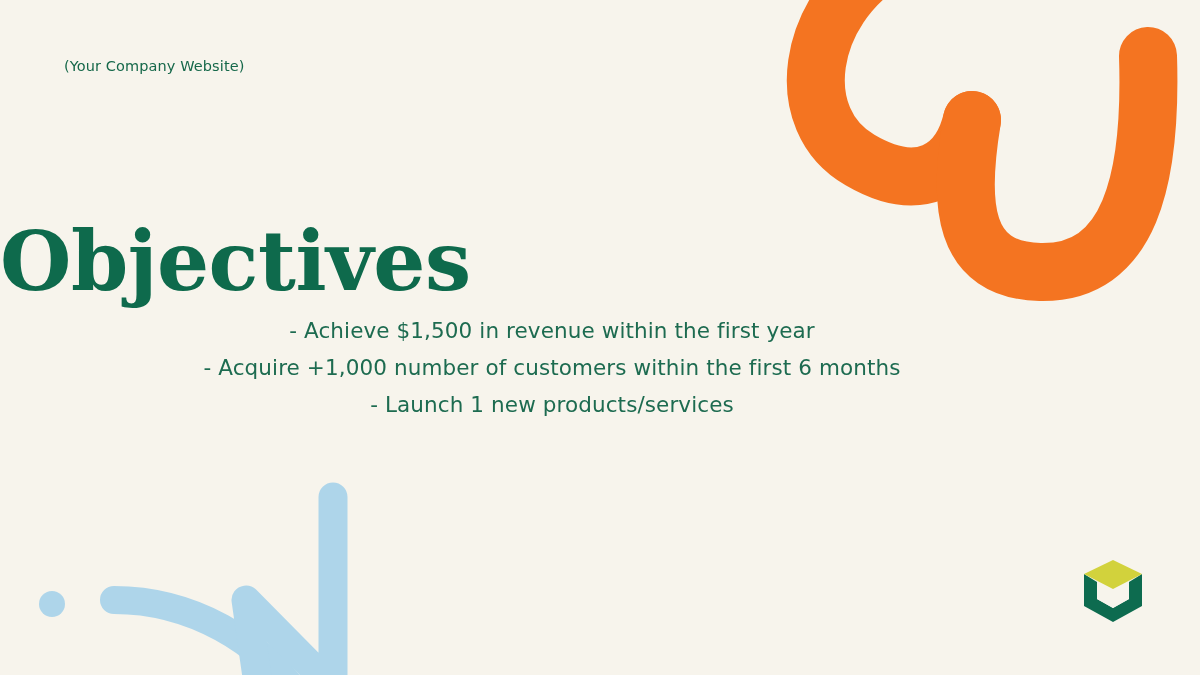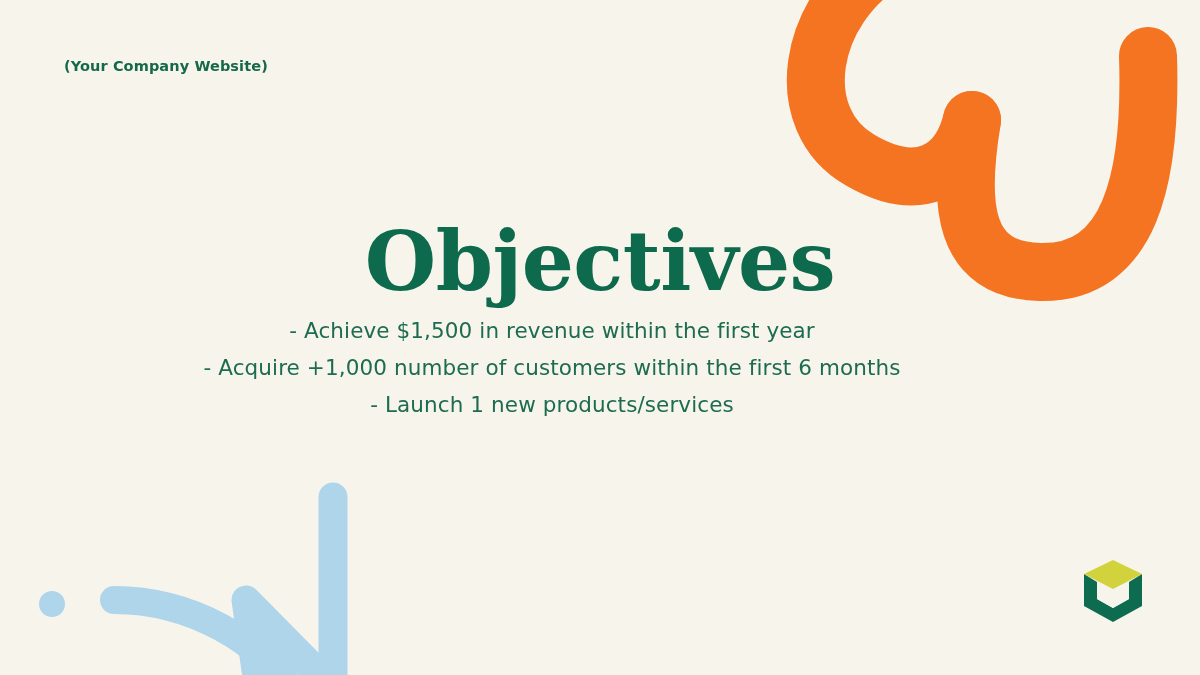--- a/index.html
+++ b/index.html
@@ -26,34 +26,34 @@
     height: 675px;
     pointer-events: none;
   }
 
   
   #company-website {
     position: absolute;
     left: 64px;
     top: 58px;
     font-family: "DejaVu Sans", sans-serif;
-    font-weight: bold;
+    font-weight: normal;
     font-size: 14.5px;
     letter-spacing: 0.1px;
     color: #16684a;
     white-space: nowrap;
   }
 
   
   #slide-title {
     position: absolute;
     left: 0;
     top: 165px;
     width: 1200px;
-    text-align: center;
+    text-align: left;
     font-family: "DejaVu Serif", serif;
     font-weight: bold;
     font-size: 82px;
     line-height: 1.0;
     letter-spacing: -0.5px;
     color: #0e6a4c;
   }
 
   
   #objectives-list {

